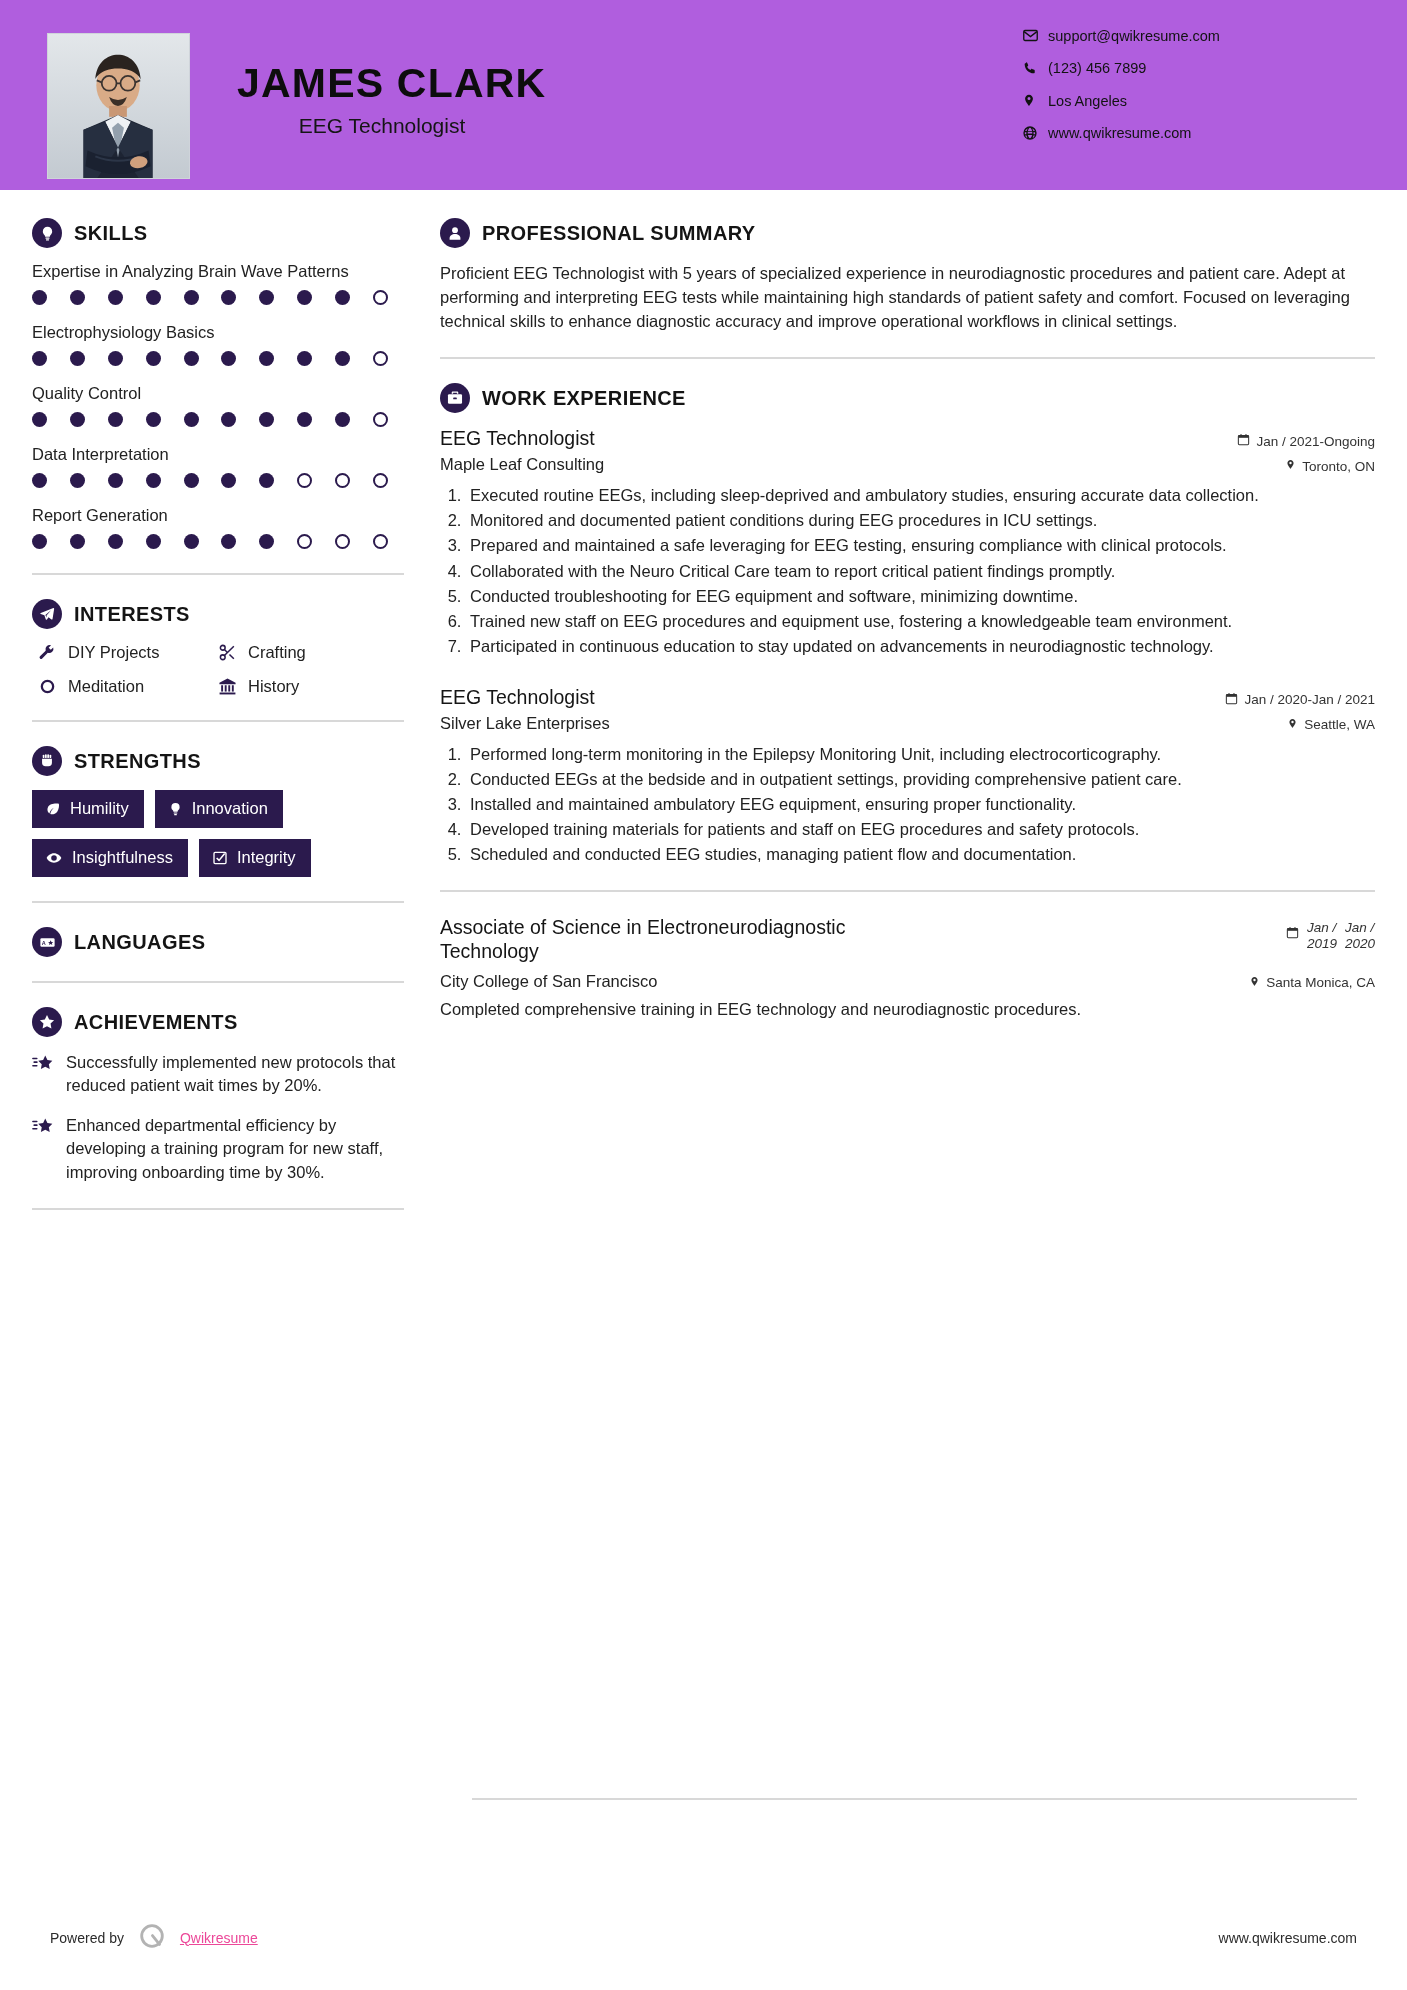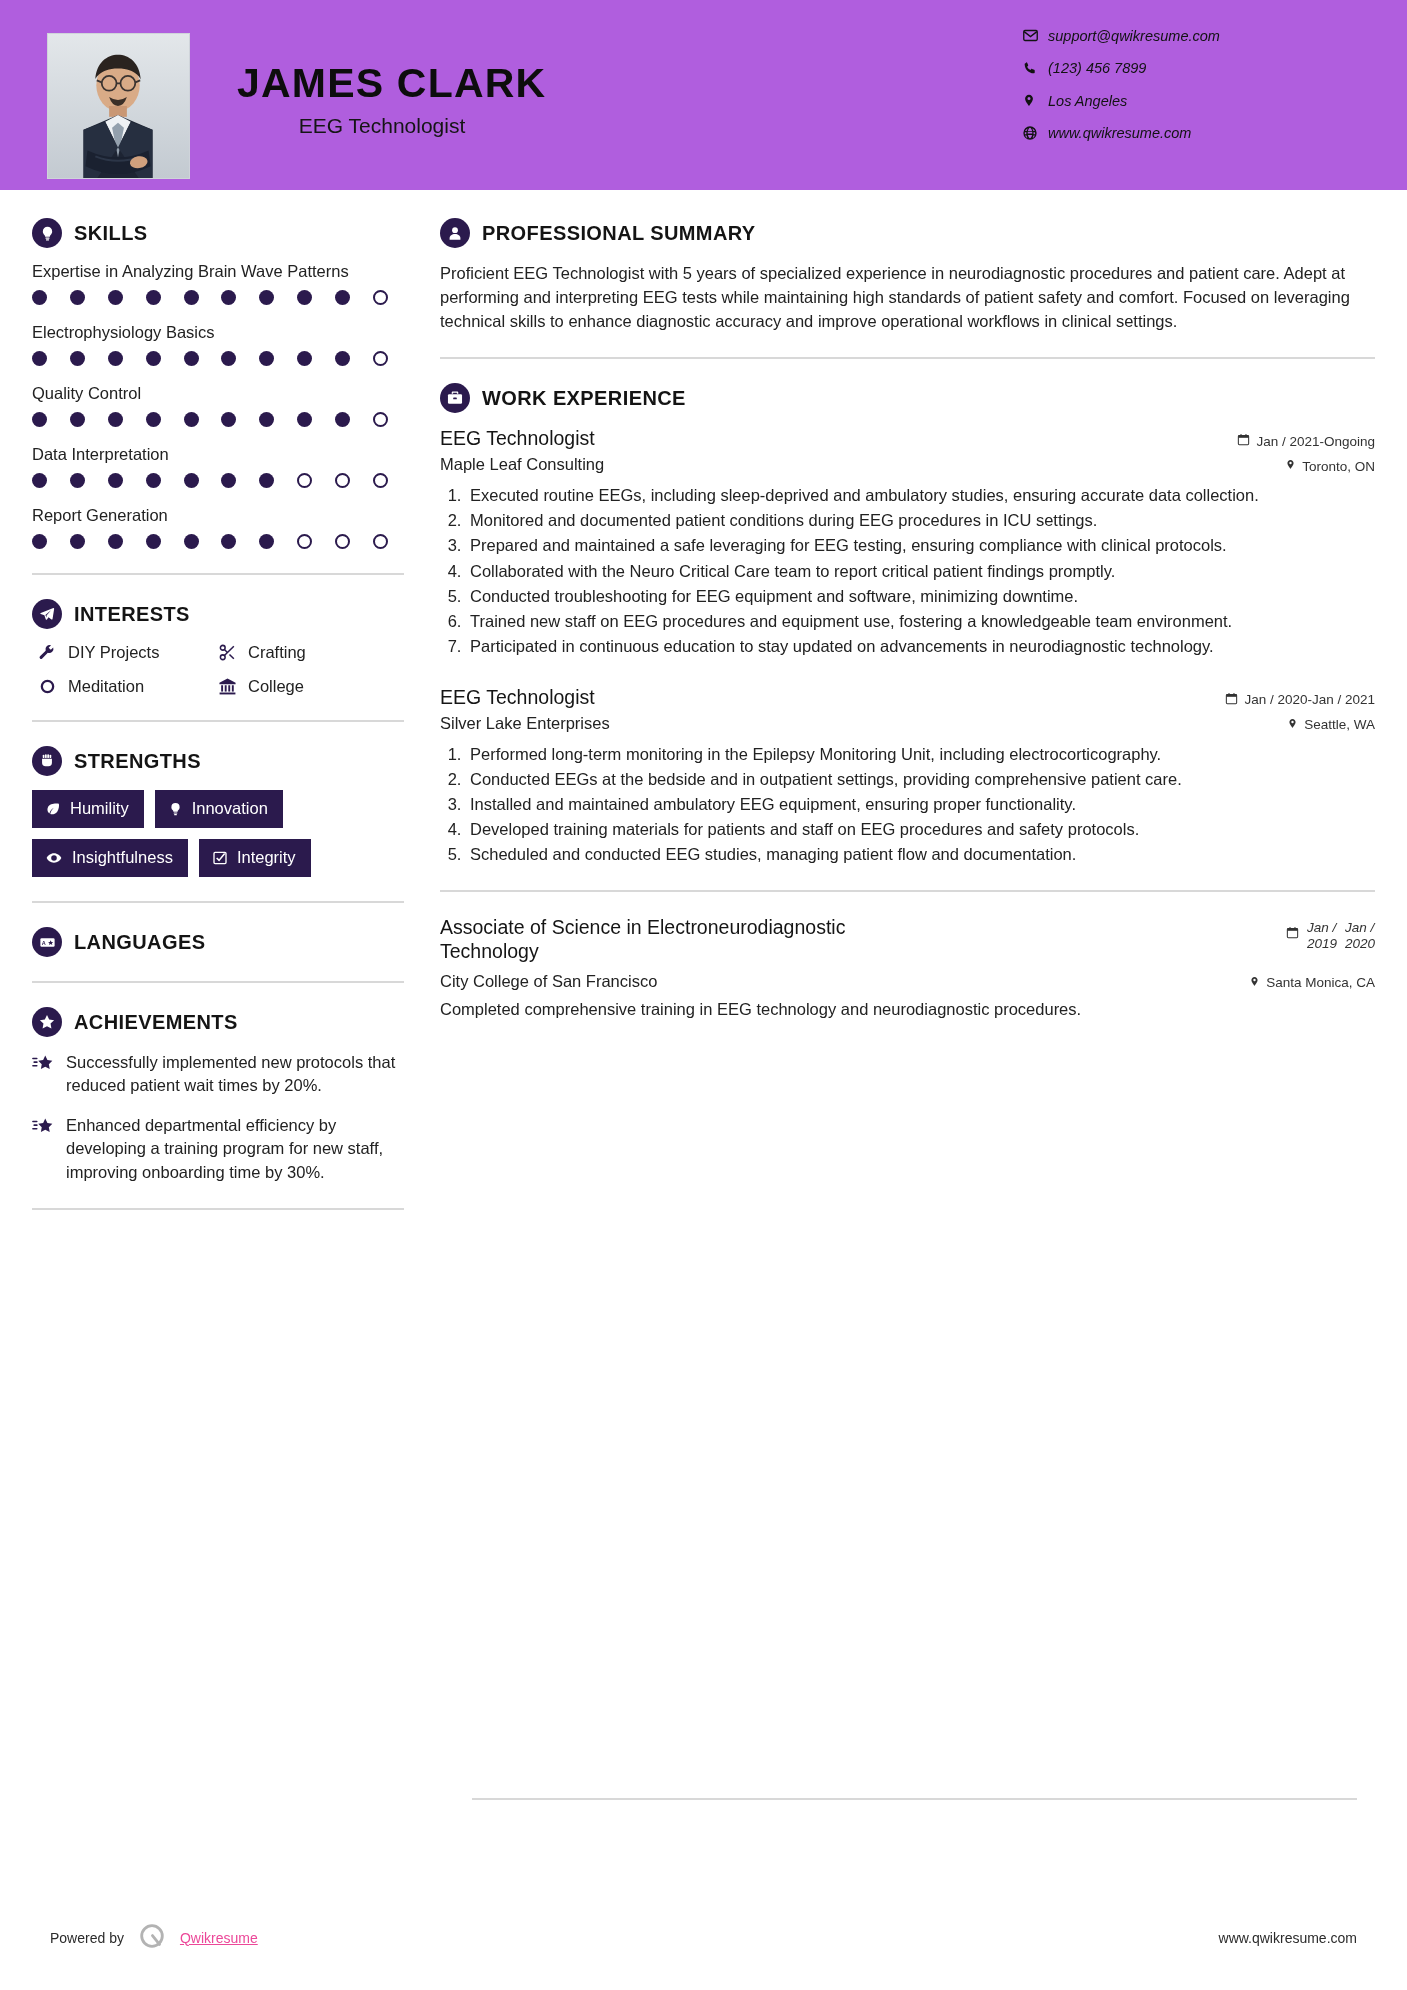--- a/index.html
+++ b/index.html
@@ -67,21 +67,20 @@
     right: 55px;
     top: 27px;
     width: 330px;
   }
   .contact-row {
     display: flex;
     align-items: center;
     margin-bottom: 16px;
     font-size: 14.5px;
     color: #121212;
-    font-style: italic;
   }
   .contact-row .ci {
     width: 26px;
     flex: 0 0 26px;
     display: flex;
     align-items: center;
     justify-content: flex-start;
   }
   .contact-row .ci svg { display: block; }
   .contact-row .ctext { white-space: nowrap; }
@@ -570,21 +569,21 @@
             <span class="ii">
               <svg width="19" height="19" viewBox="0 0 24 24" fill="#2b1a4d">
                 <path d="M12 2 1.8 7.3V9h20.4V7.3z"></path>
                 <rect x="4" y="10.4" width="2.4" height="8"></rect>
                 <rect x="8.5" y="10.4" width="2.4" height="8"></rect>
                 <rect x="13" y="10.4" width="2.4" height="8"></rect>
                 <rect x="17.5" y="10.4" width="2.4" height="8"></rect>
                 <rect x="2" y="19.6" width="20" height="2.4"></rect>
               </svg>
             </span>
-            <span>College</span>
+            <span>History</span>
           </div>
 
         </div>
       </div>
 
       <div class="rule"></div>
 
       <div>
         <div class="sec-head">
           <span class="sec-badge">

